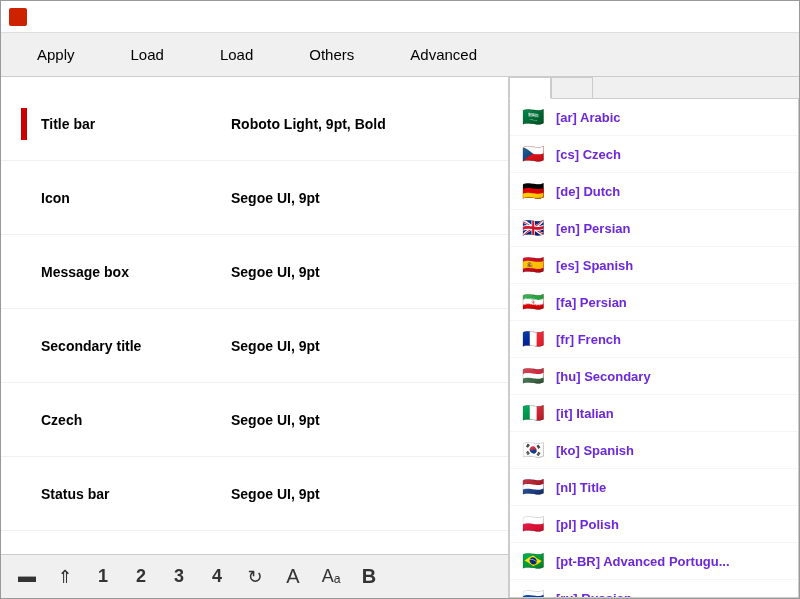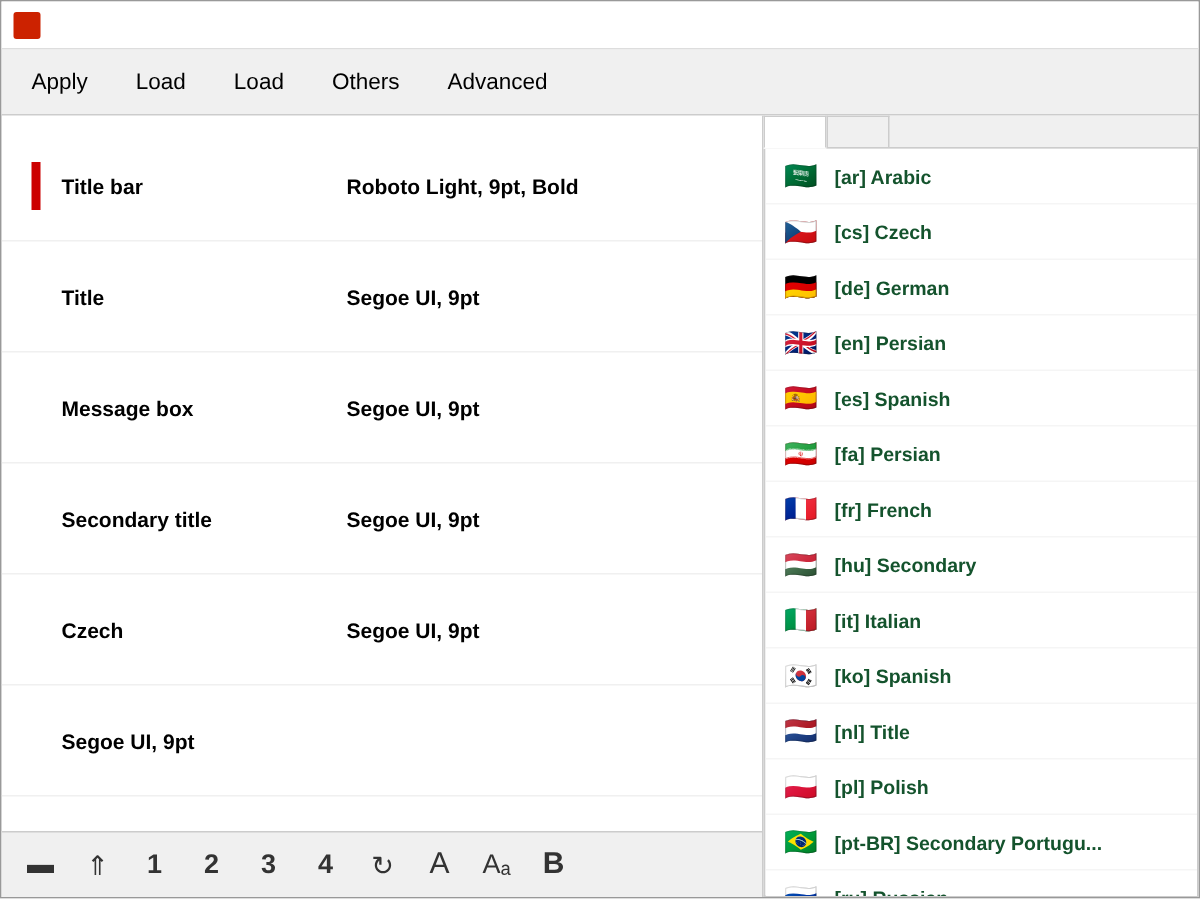--- a/index.html
+++ b/index.html
@@ -63,21 +63,22 @@
       background: transparent;
       border: none;
     }
 
     .menu-bar {
       background: #f0f0f0;
       height: 44px;
       display: flex;
       align-items: center;
       border-bottom: 1px solid #ccc;
-      padding: 0 4px;
+      padding: 0 20px;
+      gap: 24px;
     }
     .menu-item {
       padding: 8px 16px;
       cursor: pointer;
       font-size: 15px;
       font-weight: 500;
       color: #000;
       border-radius: 3px;
     }
 
@@ -195,21 +196,21 @@
       margin-right: 10px;
       display: flex;
       align-items: center;
       justify-content: center;
       font-size: 18px;
       flex-shrink: 0;
     }
     .lang-name {
       font-size: 13px;
       font-weight: 600;
-      color: #14532d;
+      color: #6d28d9;
     }
   </style>
 </head>
 <body>
 
 <div class="window">
 
   <div class="title-bar">
     <div class="title-bar-icon">
       <span></span>
@@ -234,40 +235,41 @@
 
     <div class="left-panel">
       <div class="font-rows">
       <div class="font-row">
             <div class="font-row-indicator"></div>
             <div class="font-row-name">Title bar</div>
             <div class="font-row-value">Roboto Light, 9pt, Bold</div>
           </div>
           <div class="font-row">
             <div class="font-row-indicator hidden"></div>
-            <div class="font-row-name">Title</div>
+            <div class="font-row-name">Icon</div>
             <div class="font-row-value">Segoe UI, 9pt</div>
           </div>
           <div class="font-row">
             <div class="font-row-indicator hidden"></div>
             <div class="font-row-name">Message box</div>
             <div class="font-row-value">Segoe UI, 9pt</div>
           </div>
           <div class="font-row">
             <div class="font-row-indicator hidden"></div>
             <div class="font-row-name">Secondary title</div>
             <div class="font-row-value">Segoe UI, 9pt</div>
           </div>
           <div class="font-row">
             <div class="font-row-indicator hidden"></div>
             <div class="font-row-name">Czech</div>
             <div class="font-row-value">Segoe UI, 9pt</div>
           </div>
           <div class="font-row">
             <div class="font-row-indicator hidden"></div>
+            <div class="font-row-name">Status bar</div>
             <div class="font-row-value">Segoe UI, 9pt</div>
           </div>
         </div>
 
       <div class="bottom-toolbar">
         <span class="toolbar-icon">▬</span>
         <span class="toolbar-icon">⇑</span>
         <span class="toolbar-icon" style="font-weight:bold;">1</span>
         <span class="toolbar-icon" style="font-weight:bold;">2</span>
         <span class="toolbar-icon" style="font-weight:bold;">3</span>
@@ -288,21 +290,21 @@
       <div class="lang-item">
             <div class="lang-flag">🇸🇦</div>
             <div class="lang-name">[ar] Arabic</div>
           </div>
           <div class="lang-item">
             <div class="lang-flag">🇨🇿</div>
             <div class="lang-name">[cs] Czech</div>
           </div>
           <div class="lang-item">
             <div class="lang-flag">🇩🇪</div>
-            <div class="lang-name">[de] German</div>
+            <div class="lang-name">[de] Dutch</div>
           </div>
           <div class="lang-item">
             <div class="lang-flag">🇬🇧</div>
             <div class="lang-name">[en] Persian</div>
           </div>
           <div class="lang-item">
             <div class="lang-flag">🇪🇸</div>
             <div class="lang-name">[es] Spanish</div>
           </div>
           <div class="lang-item">
@@ -328,21 +330,21 @@
           <div class="lang-item">
             <div class="lang-flag">🇳🇱</div>
             <div class="lang-name">[nl] Title</div>
           </div>
           <div class="lang-item">
             <div class="lang-flag">🇵🇱</div>
             <div class="lang-name">[pl] Polish</div>
           </div>
           <div class="lang-item">
             <div class="lang-flag">🇧🇷</div>
-            <div class="lang-name">[pt-BR] Secondary Portugu...</div>
+            <div class="lang-name">[pt-BR] Advanced Portugu...</div>
           </div>
           <div class="lang-item">
             <div class="lang-flag">🇷🇺</div>
             <div class="lang-name">[ru] Russian</div>
           </div>
         </div>
     </div>
   </div>
 </div>
 

